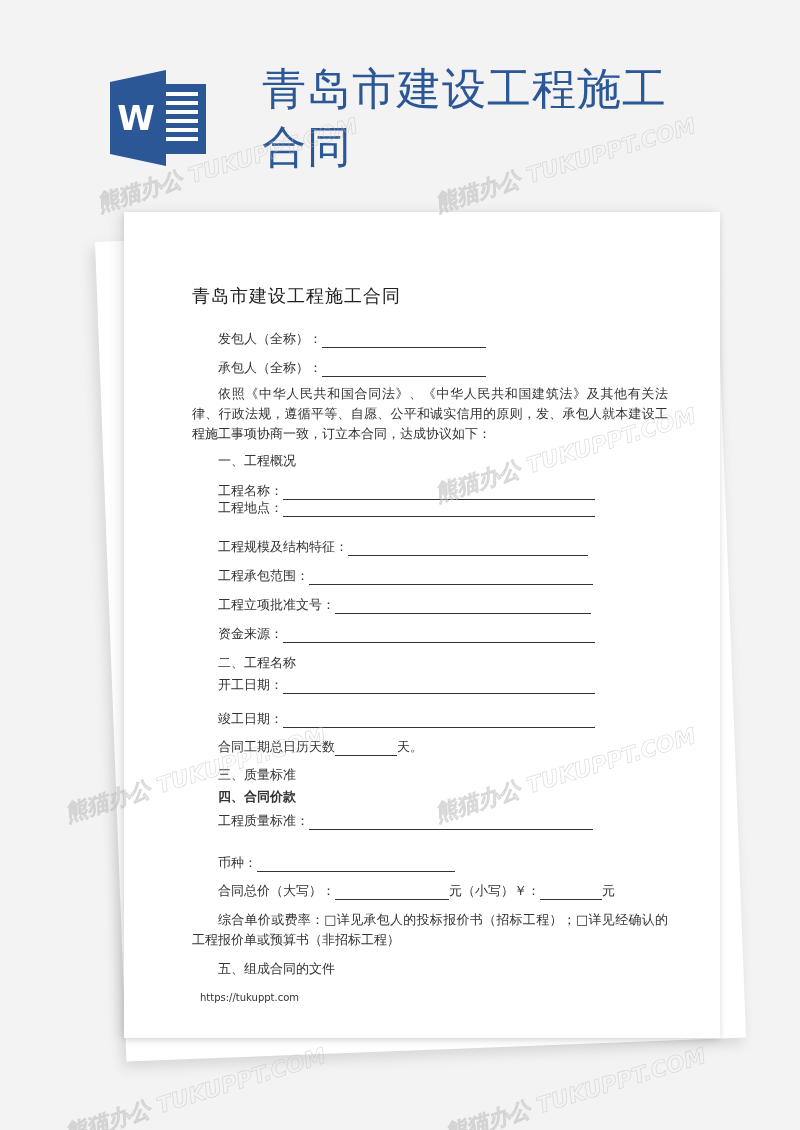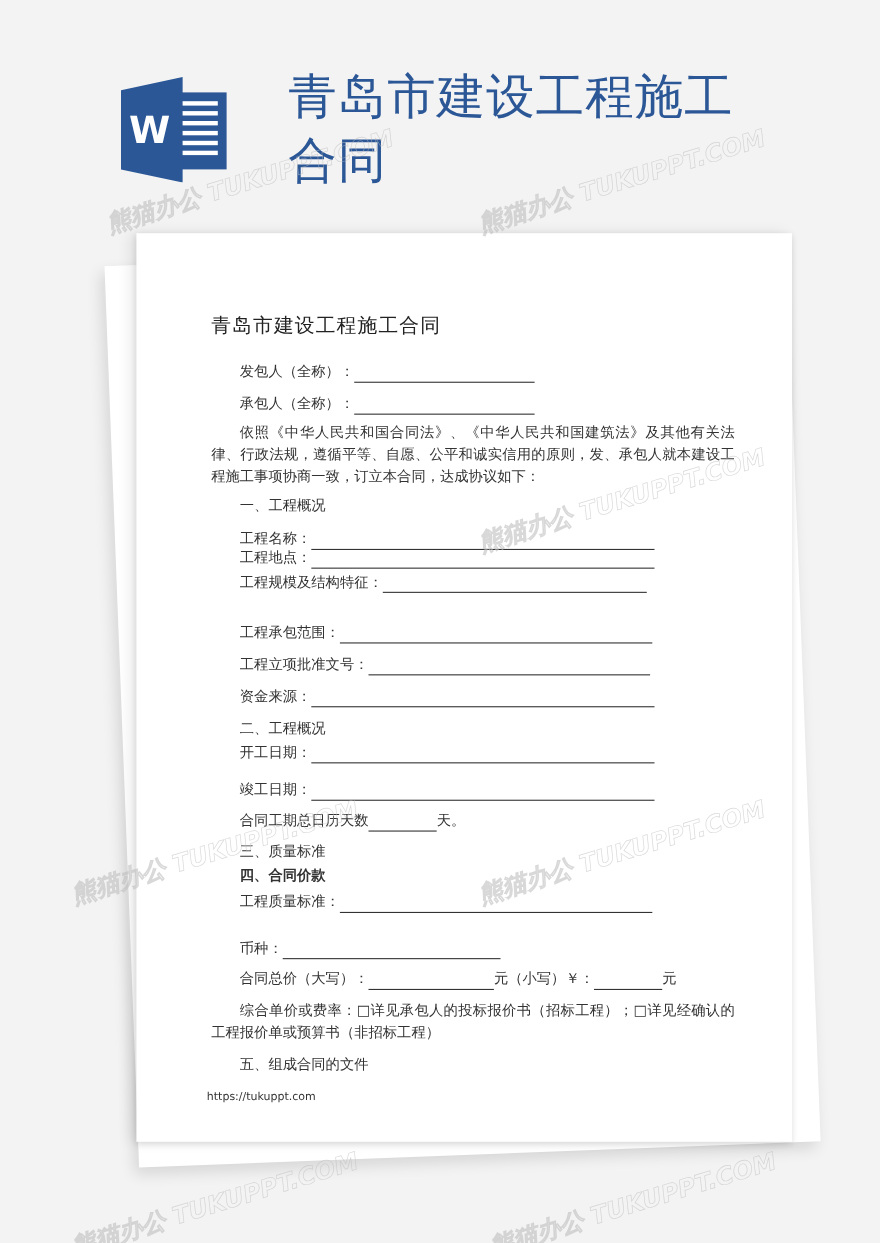--- a/index.html
+++ b/index.html
@@ -30,21 +30,21 @@
     .page {
       position: absolute; left: 124px; top: 212px; width: 596px; height: 826px;
       background: #fff; box-shadow: 0 2px 6px rgba(0,0,0,0.12), -6px 0 12px rgba(0,0,0,0.08);
       z-index: 2;
     }
     .doc { position: absolute; left: 0; top: 0; width: 100%; height: 100%; color: #333; font-size: 13px; }
     .doc-title { position: absolute; left: 68px; top: 72px; font-size: 18px; color: #222; letter-spacing: 1px; }
     .row { position: absolute; left: 94px; white-space: nowrap; display: flex; align-items: flex-end; height: 18px; line-height: 18px; }
     .blank { display: inline-block; border-bottom: 1.5px solid #333; height: 14px; }
     .para { position: absolute; left: 68px; width: 476px; line-height: 20px; text-indent: 26px; text-align: justify; }
-    .footer-url { position: absolute; left: 64px; top: 780px; font-family: "DejaVu Sans", sans-serif; font-size: 10px; color: #333; }
+    .footer-url { position: absolute; left: 76px; top: 780px; font-family: "DejaVu Sans", sans-serif; font-size: 10px; color: #333; }
   </style>
 </head>
 <body>
 
 <div class="header">
   <svg class="word-icon" viewBox="0 0 100 96">
     <rect x="44" y="14" width="52" height="70" fill="#2b5797"></rect>
     <g fill="#fff">
       <rect x="52" y="22" width="36" height="4"></rect>
       <rect x="52" y="31" width="36" height="4"></rect>
@@ -78,38 +78,38 @@
 
     <div class="row" style="top:240px;">一、工程概况</div>
     <div class="row" style="top:270px;">
       <span>工程名称：</span>
       <span class="blank" style="width:312px;"></span>
     </div>
     <div class="row" style="top:287px;">
       <span>工程地点：</span>
       <span class="blank" style="width:312px;"></span>
     </div>
-    <div class="row" style="top:310px;align-items:center;">
+    <div class="row" style="top:326px;">
       <span>工程规模及结构特征：</span>
       <span class="blank" style="width:240px;"></span>
     </div>
     <div class="row" style="top:384px;">
       <span>工程立项批准文号：</span>
       <span class="blank" style="width:256px;"></span>
     </div>
     <div class="row" style="top:355px;">
       <span>工程承包范围：</span>
       <span class="blank" style="width:284px;"></span>
     </div>
     <div class="row" style="top:413px;">
       <span>资金来源：</span>
       <span class="blank" style="width:312px;"></span>
     </div>
 
-    <div class="row" style="top:442px;">二、工程概况</div>
+    <div class="row" style="top:442px;">二、工程名称</div>
     <div class="row" style="top:464px;">
       <span>开工日期：</span>
       <span class="blank" style="width:312px;"></span>
     </div>
     <div class="row" style="top:498px;justify-content:flex-end;">
       <span>竣工日期：</span>
       <span class="blank" style="width:312px;"></span>
     </div>
     <div class="row" style="top:526px;text-align:right;">
       <span>合同工期总日历天数</span>

